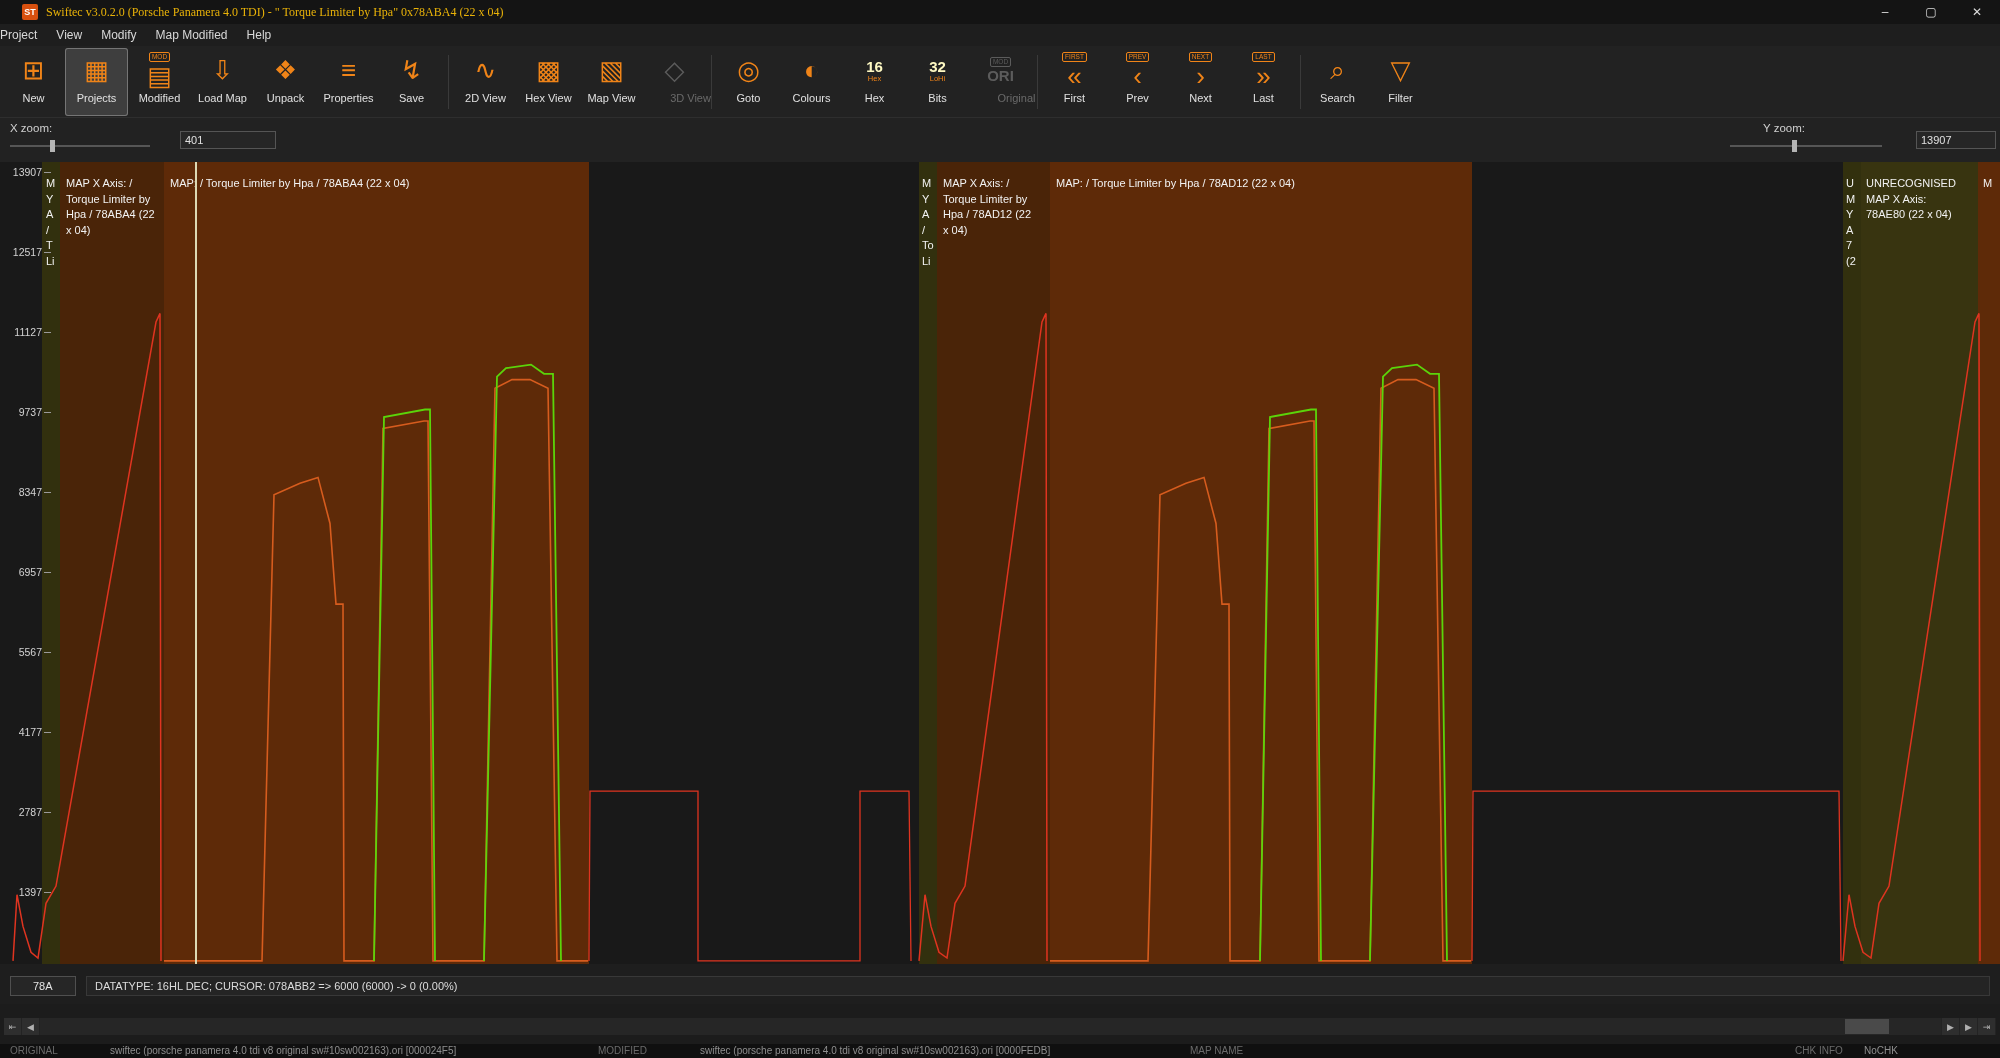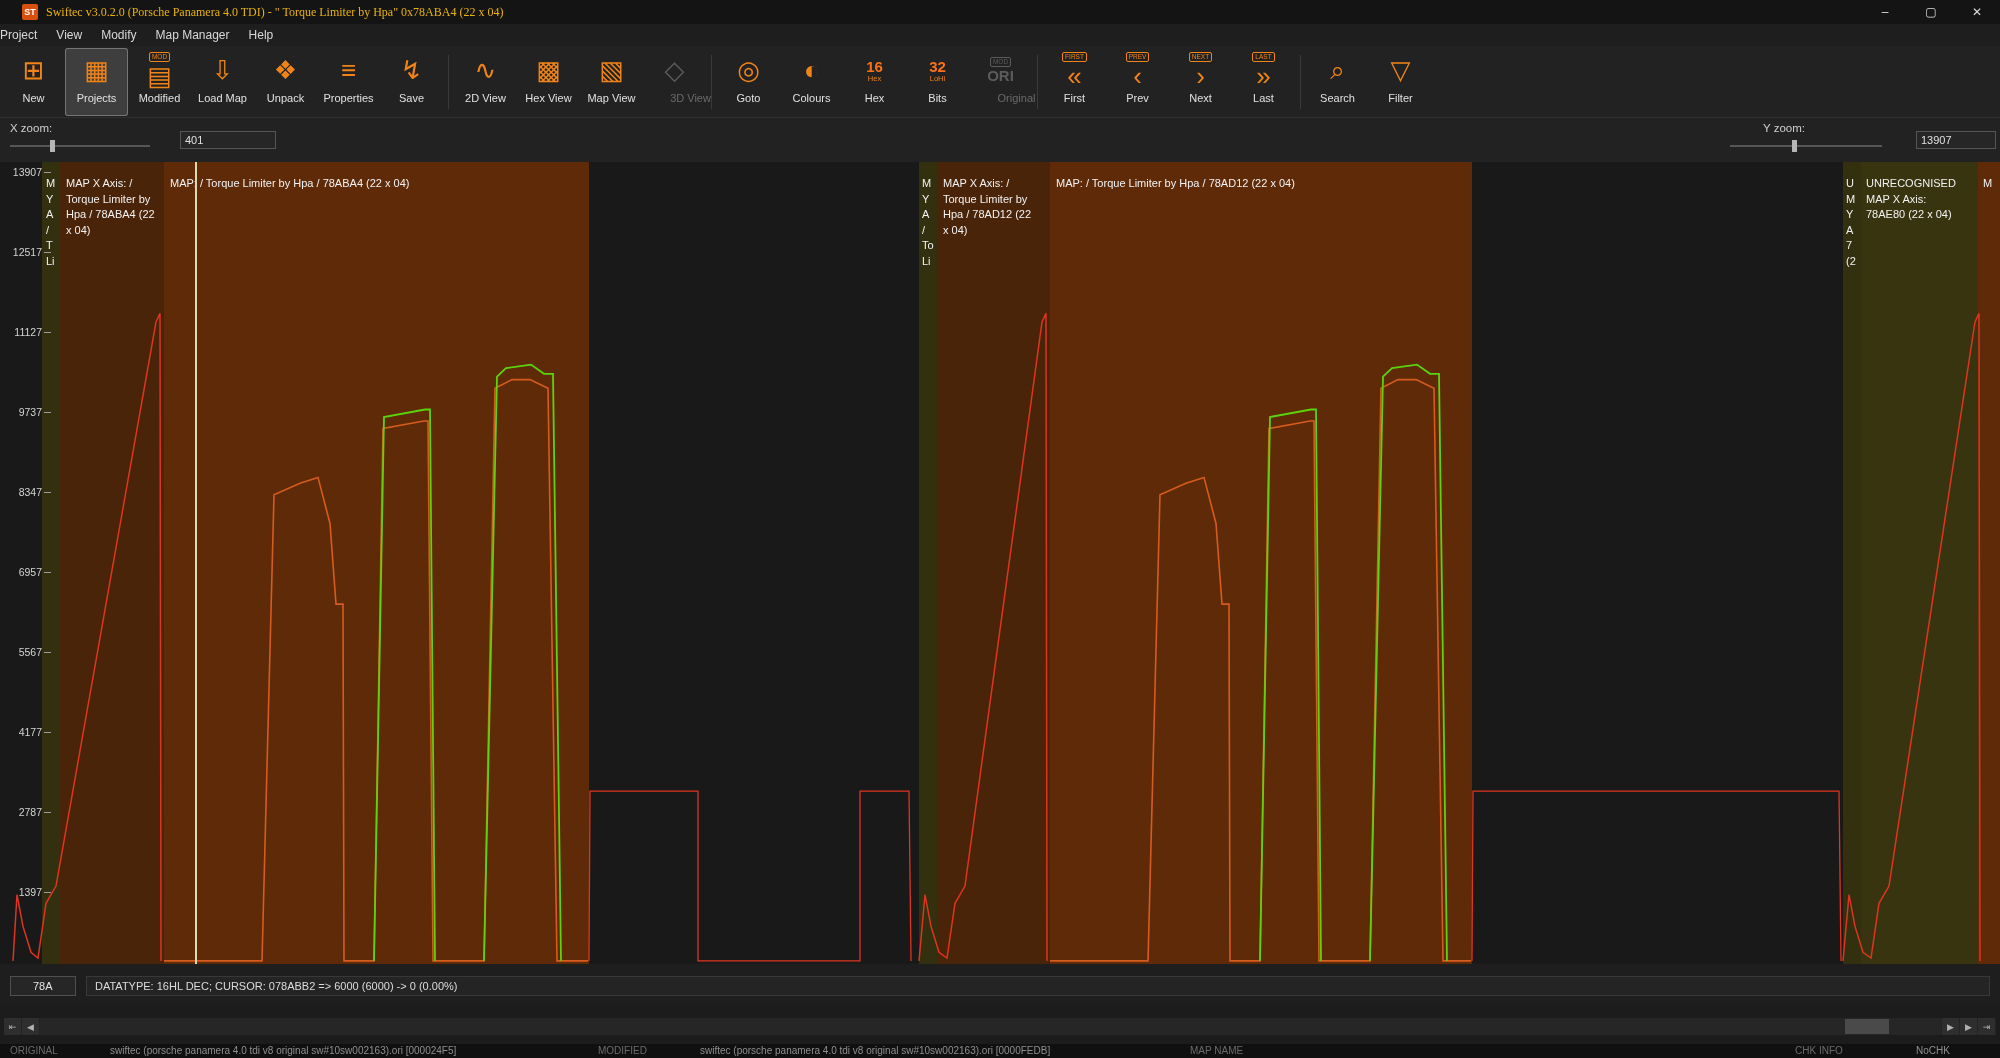--- a/index.html
+++ b/index.html
@@ -19,21 +19,21 @@
   .menu-item{font-size:12px;color:#d8d8d8;}
 
   
   .toolbar{height:72px;background:#222;display:flex;align-items:center;padding-left:2px;
            border-bottom:1px solid #2e2e2e;box-sizing:border-box;}
   .tb-btn{width:63px;height:68px;display:flex;flex-direction:column;align-items:center;
           padding-top:4px;box-sizing:border-box;border-radius:3px;}
   .tb-btn.selected{background:#3e3e3e;box-shadow:0 0 0 1px #757575 inset;}
   .tb-icon{height:38px;display:flex;flex-direction:column;align-items:center;justify-content:center;}
   .tb-glyph{font-size:26px;line-height:27px;color:#f08418;}
-  .tb-glyph-text{font-size:15px;font-weight:bold;line-height:16px;color:#f97316;}
+  .tb-glyph-text{font-size:15px;font-weight:bold;line-height:16px;color:#fef9c3;}
   .tb-sub{font-size:7.5px;line-height:8px;color:#f08418;}
   .tb-tag{font-size:6.5px;line-height:8px;border:1px solid #f08418;padding:0 2px;border-radius:2px;color:#f08418;margin-bottom:1px;}
   .tb-label{font-size:11px;color:#e0e0e0;margin-top:2px;white-space:nowrap;}
   .tb-btn.disabled .tb-glyph,.tb-btn.disabled .tb-glyph-text,.tb-btn.disabled .tb-sub,
   .tb-btn.disabled .tb-tag{color:#5c5c5c;border-color:#5c5c5c;}
   .tb-btn.disabled .tb-label{color:#6a6a6a;margin-left:32px;}
   .tb-sep{width:1px;height:54px;background:#3a3a3a;margin:0 5px;flex:none;}
 
   
   .zoomrow{height:44px;background:#222;position:relative;}
@@ -84,21 +84,21 @@
     <span class="win-btn">–</span>
     <span class="win-btn">▢</span>
     <span class="win-btn">✕</span>
   </div>
 </div>
 
 <div class="menubar">
     <span class="menu-item">Project</span>
     <span class="menu-item">View</span>
     <span class="menu-item">Modify</span>
-    <span class="menu-item">Map Manager</span>
+    <span class="menu-item">Map Modified</span>
     <span class="menu-item">Help</span>
   </div>
 
 <div class="toolbar">
     <div class="tb-btn">
       <div class="tb-icon">
         <span class="tb-glyph">⊞</span>
       </div>
       <div class="tb-label">New</div>
     </div>
@@ -371,14 +371,14 @@
     </div>
 </div>
 
 <div class="statusbar">
     <span class="sb-item dim" style="left: 10px;">ORIGINAL</span>
     <span class="sb-item" style="left: 110px;">swiftec (porsche panamera 4.0 tdi v8 original sw#10sw002163).ori [000024F5]</span>
     <span class="sb-item dim" style="left: 598px;">MODIFIED</span>
     <span class="sb-item" style="left: 700px;">swiftec (porsche panamera 4.0 tdi v8 original sw#10sw002163).ori [0000FEDB]</span>
     <span class="sb-item dim" style="left: 1190px;">MAP NAME</span>
     <span class="sb-item dim" style="left: 1795px;">CHK INFO</span>
-    <span class="sb-item" style="left: 1916px; text-align: center;">NoCHK</span>
+    <span class="sb-item" style="left: 1864px; text-align: center;">NoCHK</span>
   </div>
 
 </body></html>

